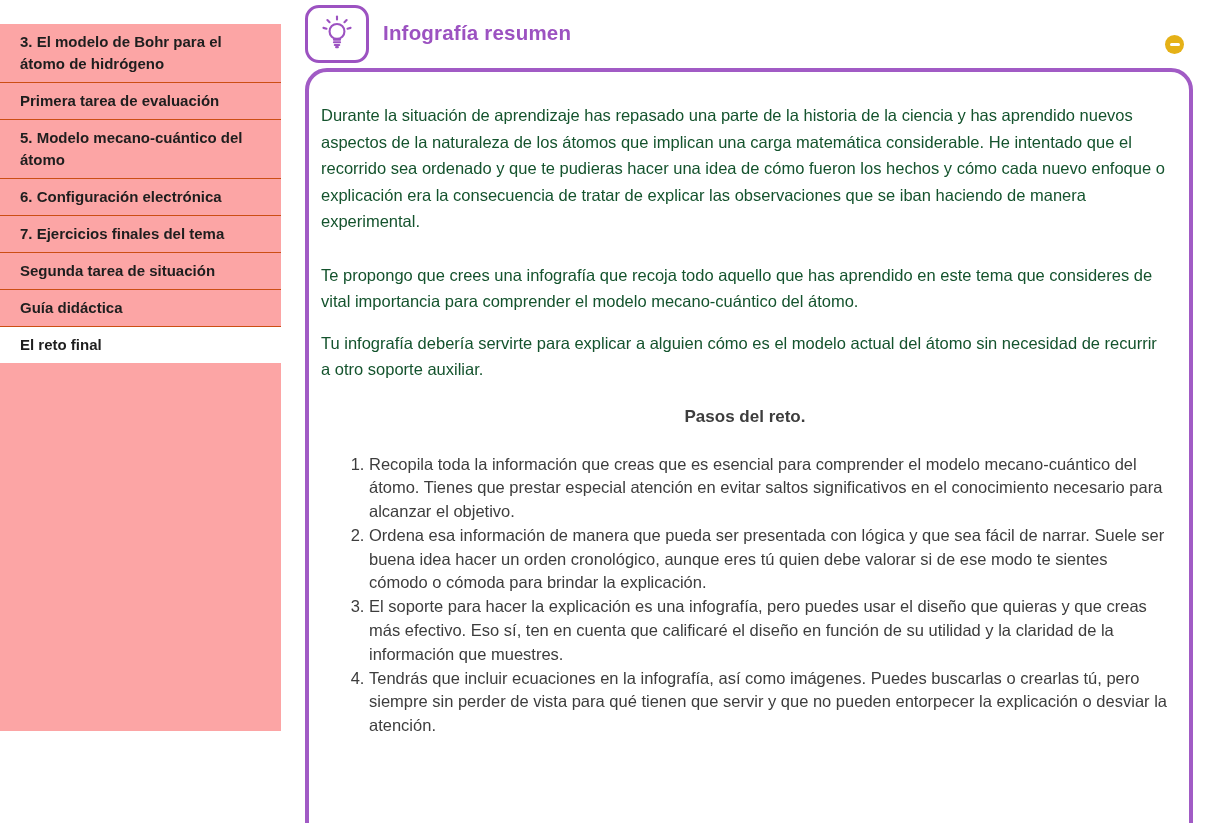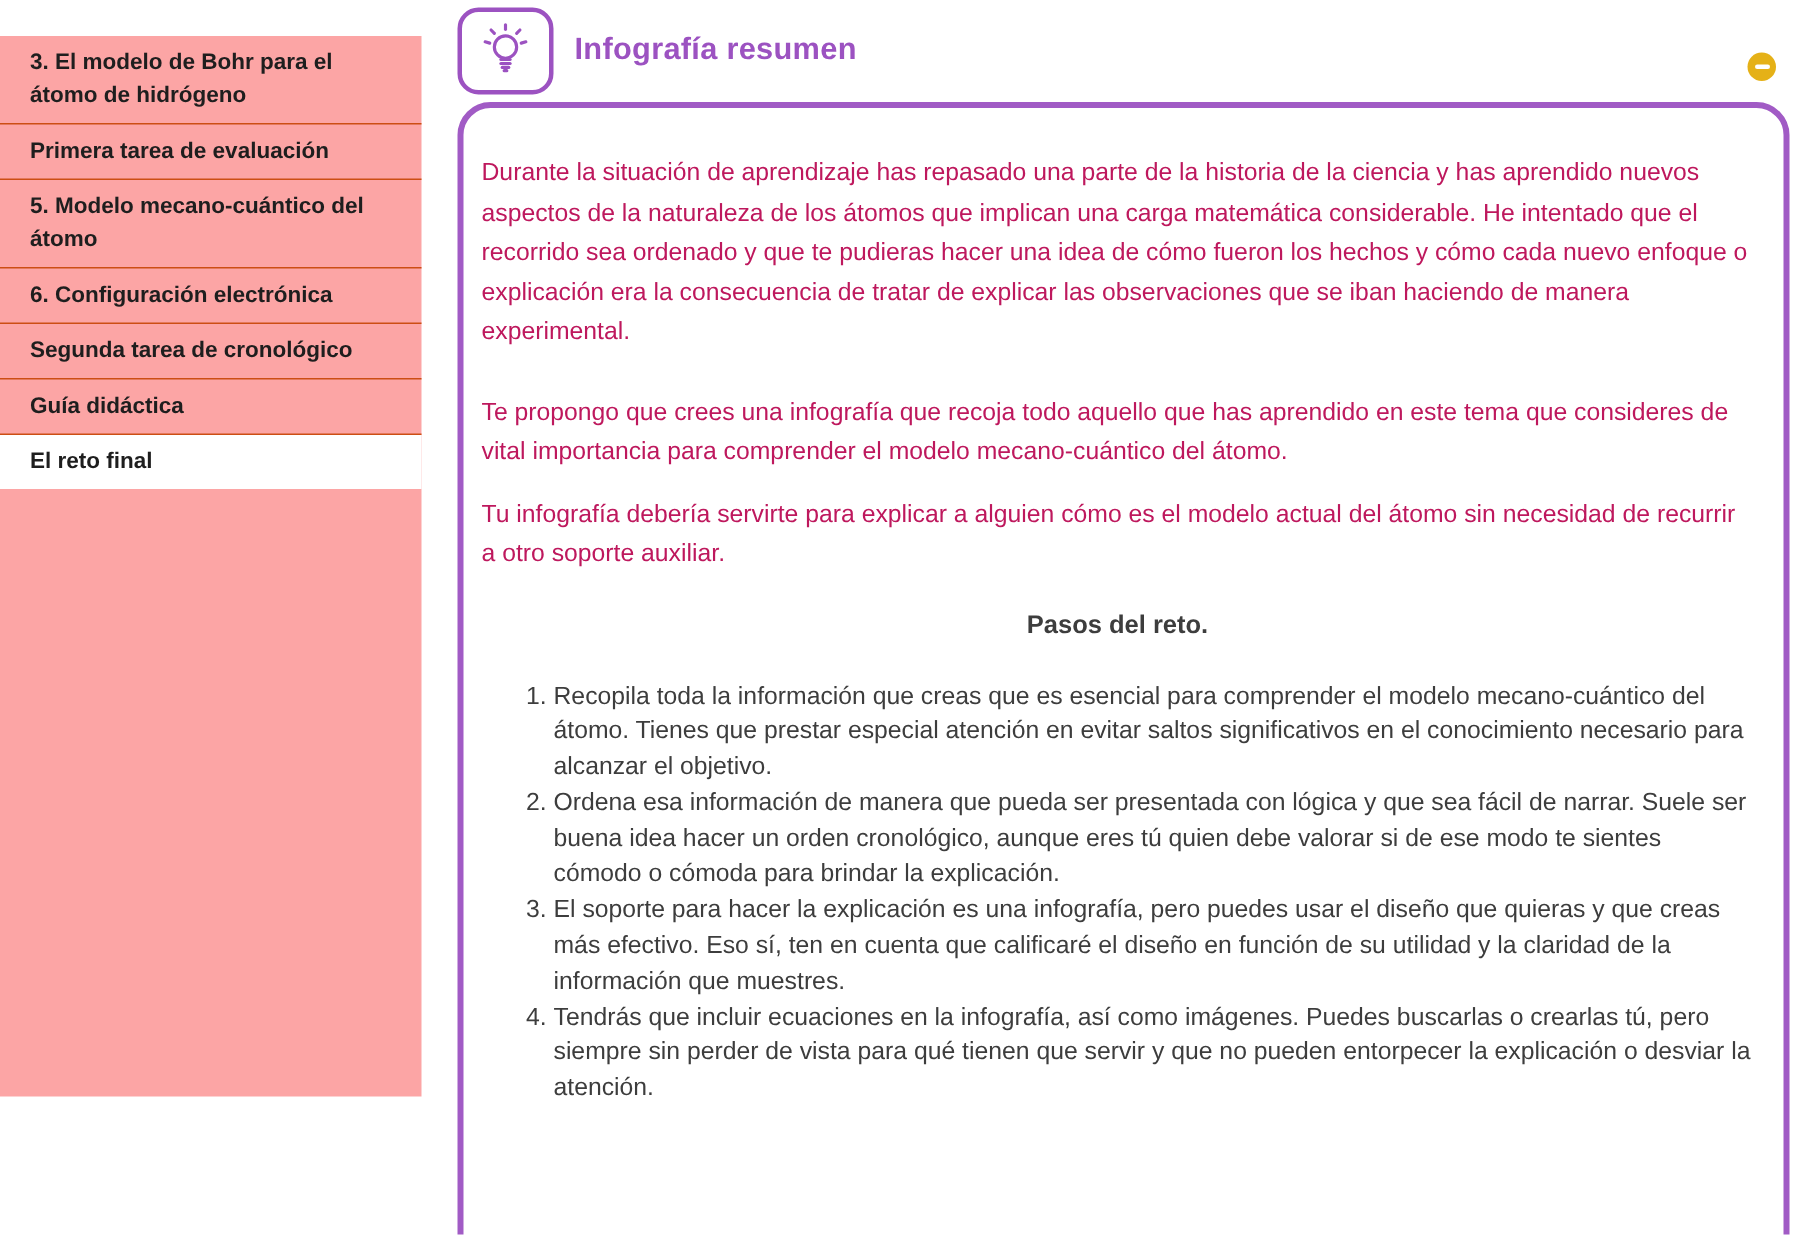--- a/index.html
+++ b/index.html
@@ -79,21 +79,21 @@
     border: 4px solid #A15BC5;
     border-radius: 22px;
     height: 1000px;
     padding: 30px 20px 0 12px;
     background: #ffffff;
   }
   .content-box p {
     margin: 0 0 15px 0;
     font-size: 16.5px;
     line-height: 26.5px;
-    color: #be185d;
+    color: #14532d;
   }
   .content-box p.pre-gap { margin-top: 27px; }
   .steps-heading {
     margin: 24px 0 0 0;
     font-size: 17px; font-weight: 700;
     color: #3D3D3D;
     text-align: center;
   }
   ol.steps {
     margin: 26px 0 0 0;
@@ -106,21 +106,22 @@
   }
 </style>
 </head>
 <body>
 
 <nav class="sidebar">
   <div class="nav-item">3. El modelo de Bohr para el átomo de hidrógeno</div>
   <div class="nav-item">Primera tarea de evaluación</div>
   <div class="nav-item">5. Modelo mecano-cuántico del átomo</div>
   <div class="nav-item">6. Configuración electrónica</div>
-  <div class="nav-item">Segunda tarea de cronológico</div>
+  <div class="nav-item">7. Ejercicios finales del tema</div>
+  <div class="nav-item">Segunda tarea de situación</div>
   <div class="nav-item">Guía didáctica</div>
   <div class="nav-item active">El reto final</div>
 </nav>
 
 <main class="main">
   <div class="header-row">
     <div class="icon-box">
       <svg width="42" height="42" viewBox="0 0 48 48" fill="none" stroke="#9C52C1" stroke-width="2.4" stroke-linecap="round">
 
         <circle cx="24" cy="21" r="8.5"></circle>

